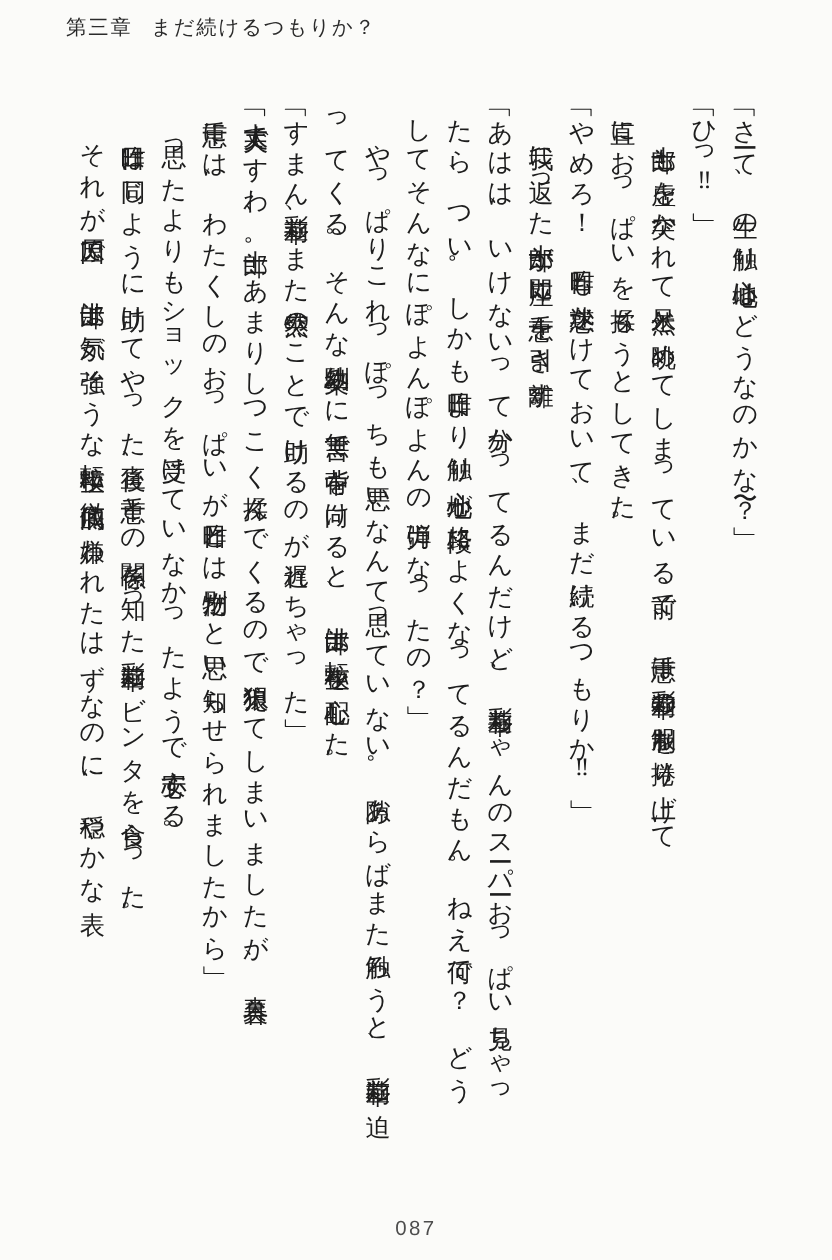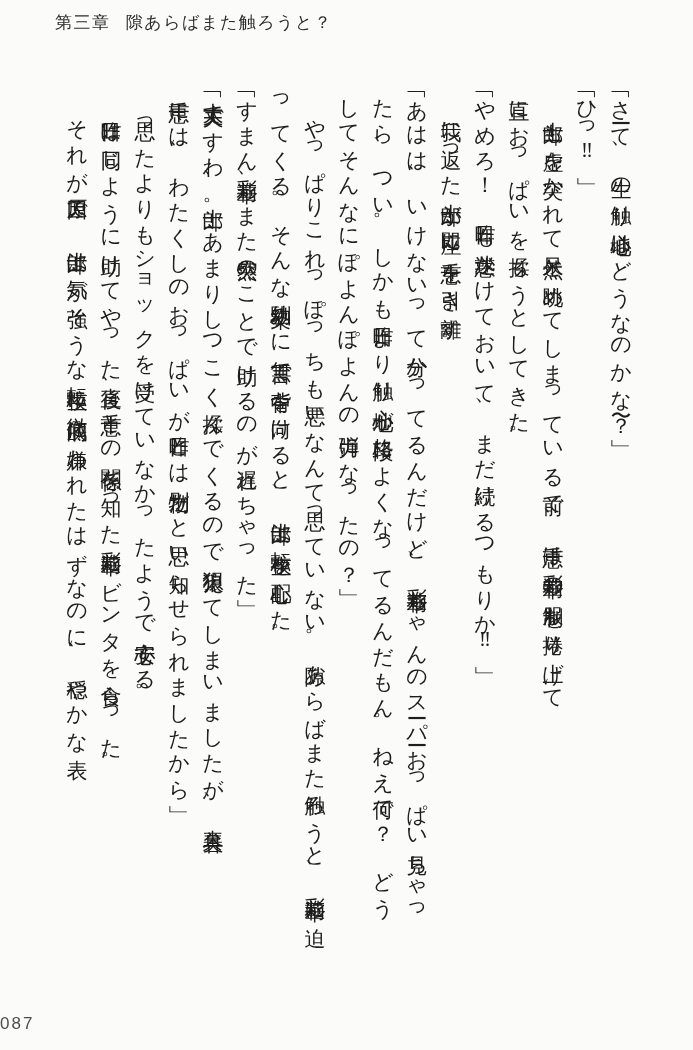--- a/index.html
+++ b/index.html
@@ -53,33 +53,34 @@
   }
   .body-text p.line.indent {
     text-indent: 1em;
   }
   
   .page-number {
     position: absolute;
     left: 0;
     top: 1014px;
     width: 100%;
+    text-align: center;
     font-family: "Liberation Sans", "DejaVu Sans", sans-serif;
     font-size: 17px;
     letter-spacing: 2px;
     color: #4d4d4d;
   }
 </style>
 </head>
 <body>
 
 <div class="page">
 
   <div class="running-header">
-    <span class="chapter-label">第三章</span><span class="chapter-title">隙あらばまた触ろうと？</span>
+    <span class="chapter-label">第三章</span><span class="chapter-title">まだ続けるつもりか？</span>
   </div>
 
   <div class="body-text">
       <p class="line">「さーて、生の触り心地はどうなのかな〜？」</p>
       <p class="line">「ひっ‼」</p>
       <p class="line indent">士郎も虚を突かれて呆然と眺めてしまっている前で、千恵は彩莉華の制服を捲り上げて</p>
       <p class="line">直におっぱいを揉もうとしてきた。</p>
       <p class="line">「やめろ！　昨日も迷惑かけておいて、まだ続けるつもりか‼」</p>
       <p class="line indent">我に返った士郎が即座に千恵を引き離す。</p>
       <p class="line">「あはは、いけないって分かってるんだけど、彩莉華ちゃんのスーパーおっぱい見ちゃっ</p>

